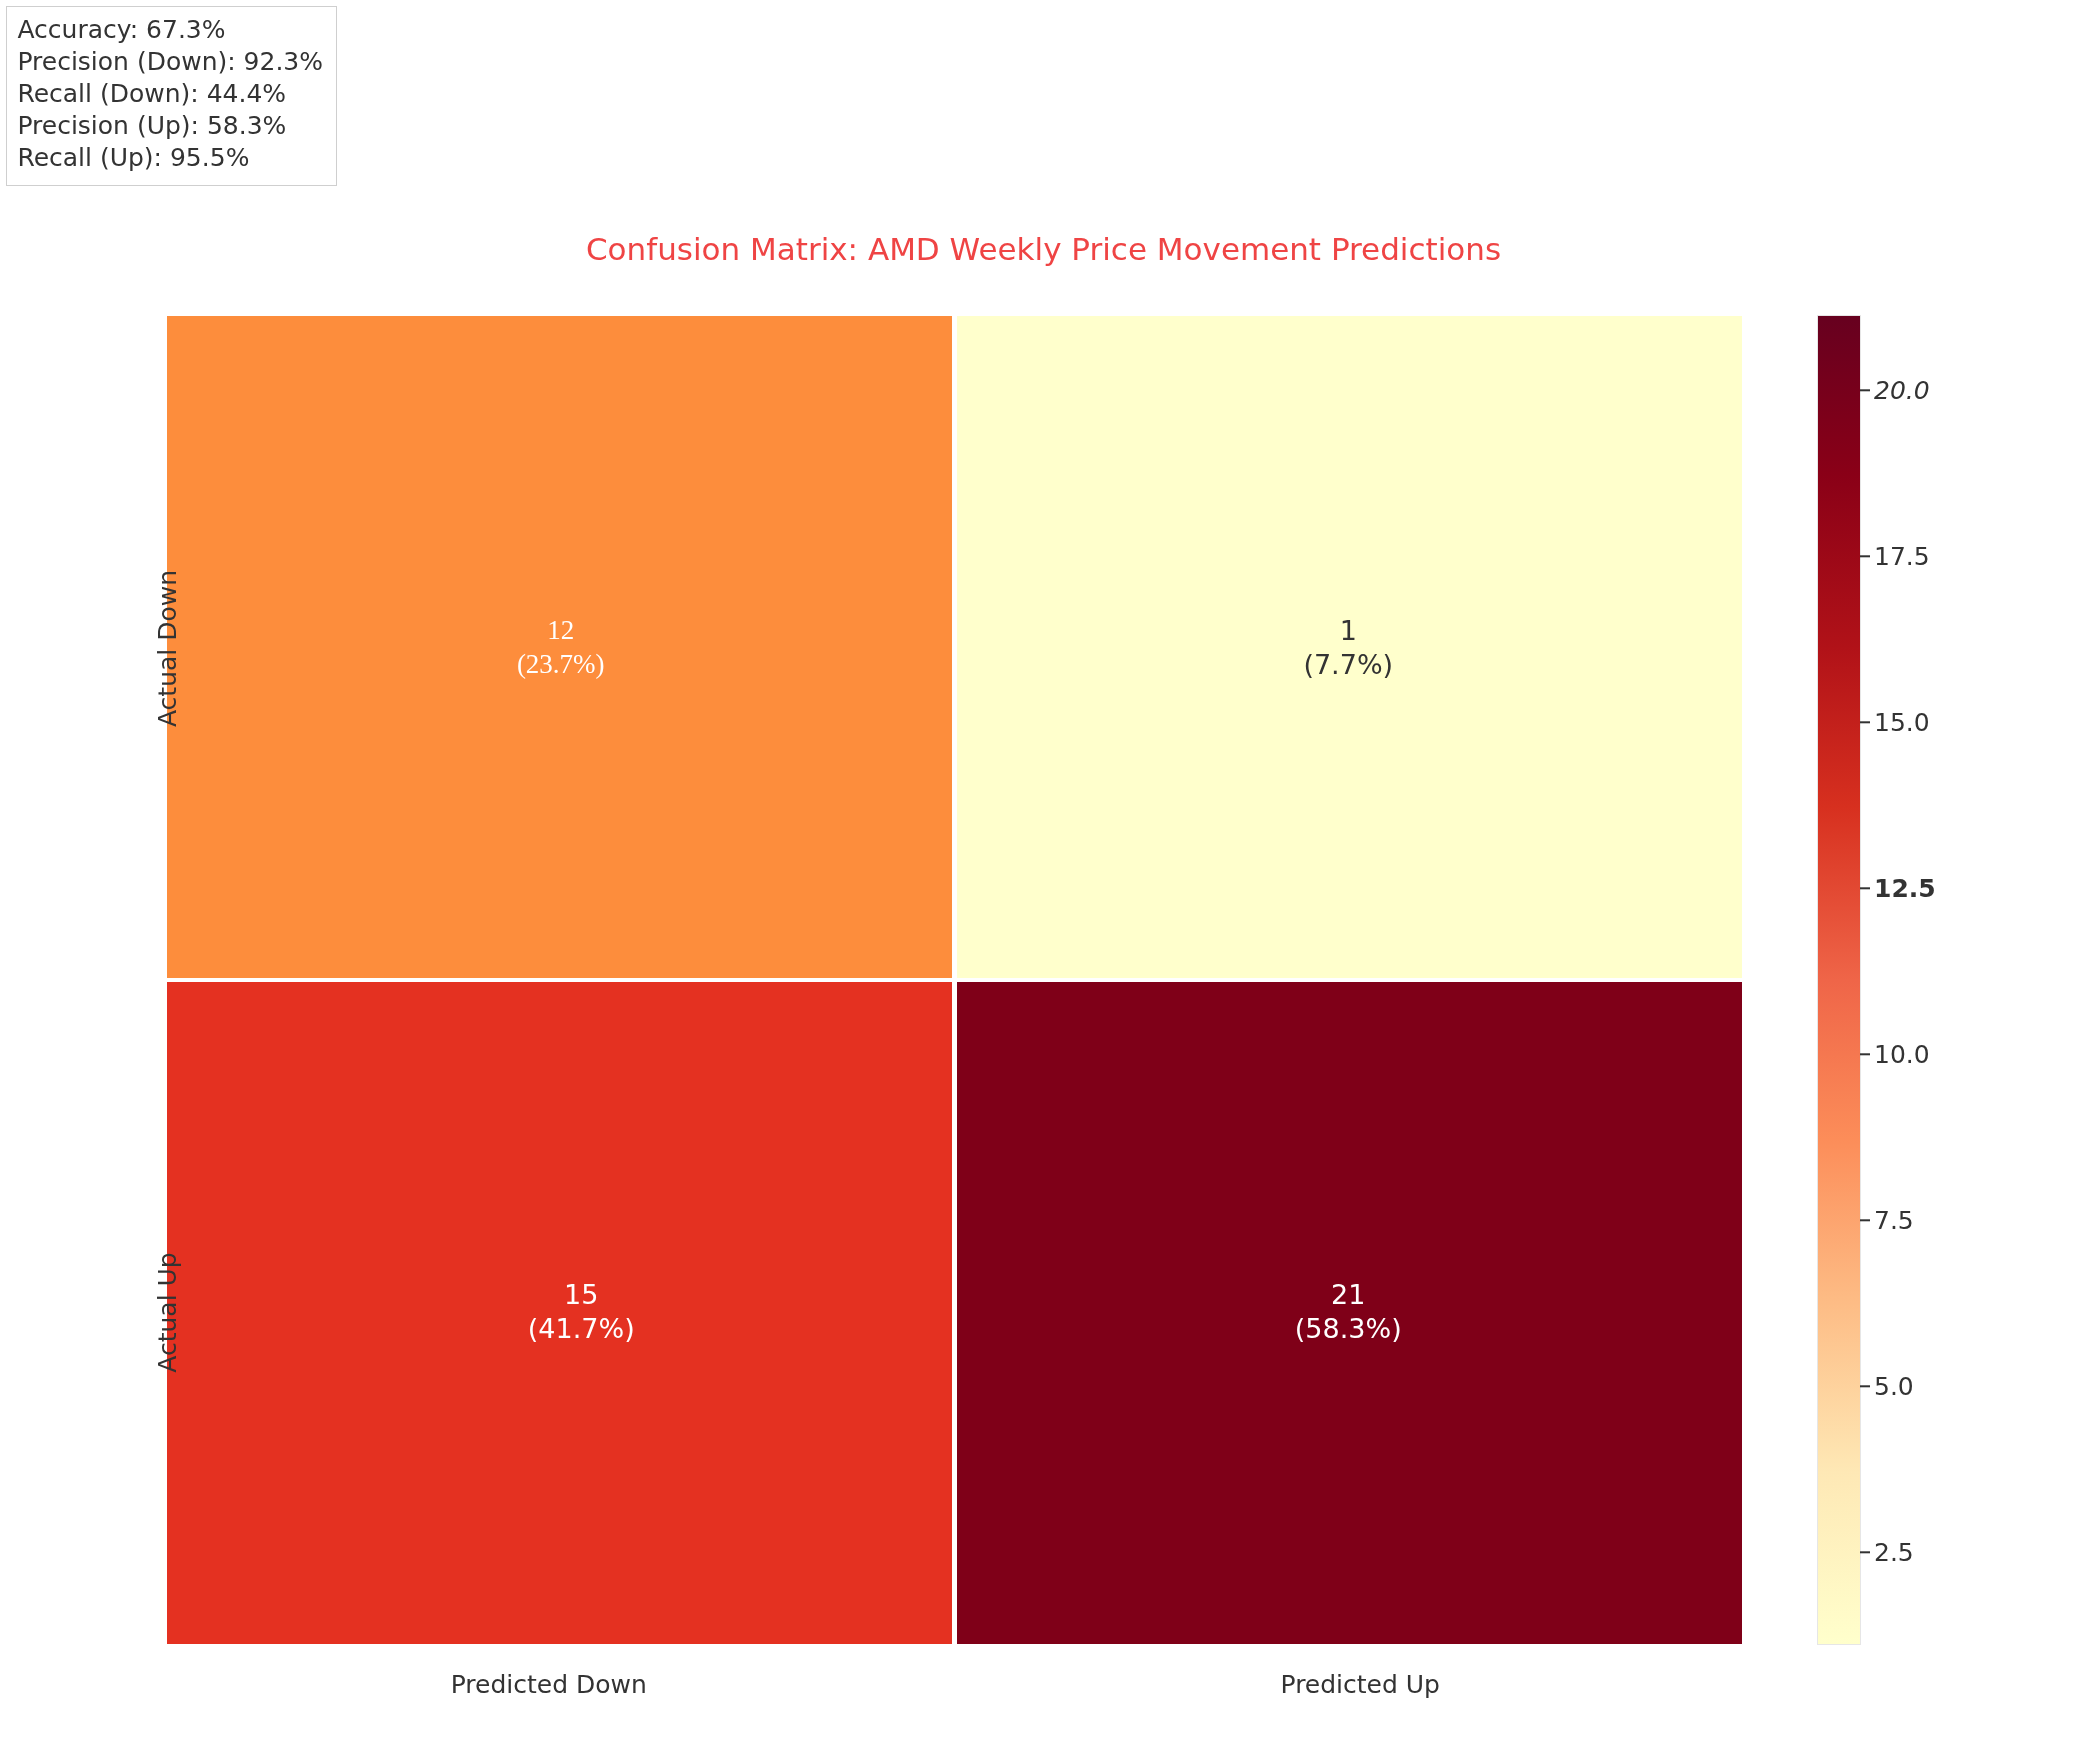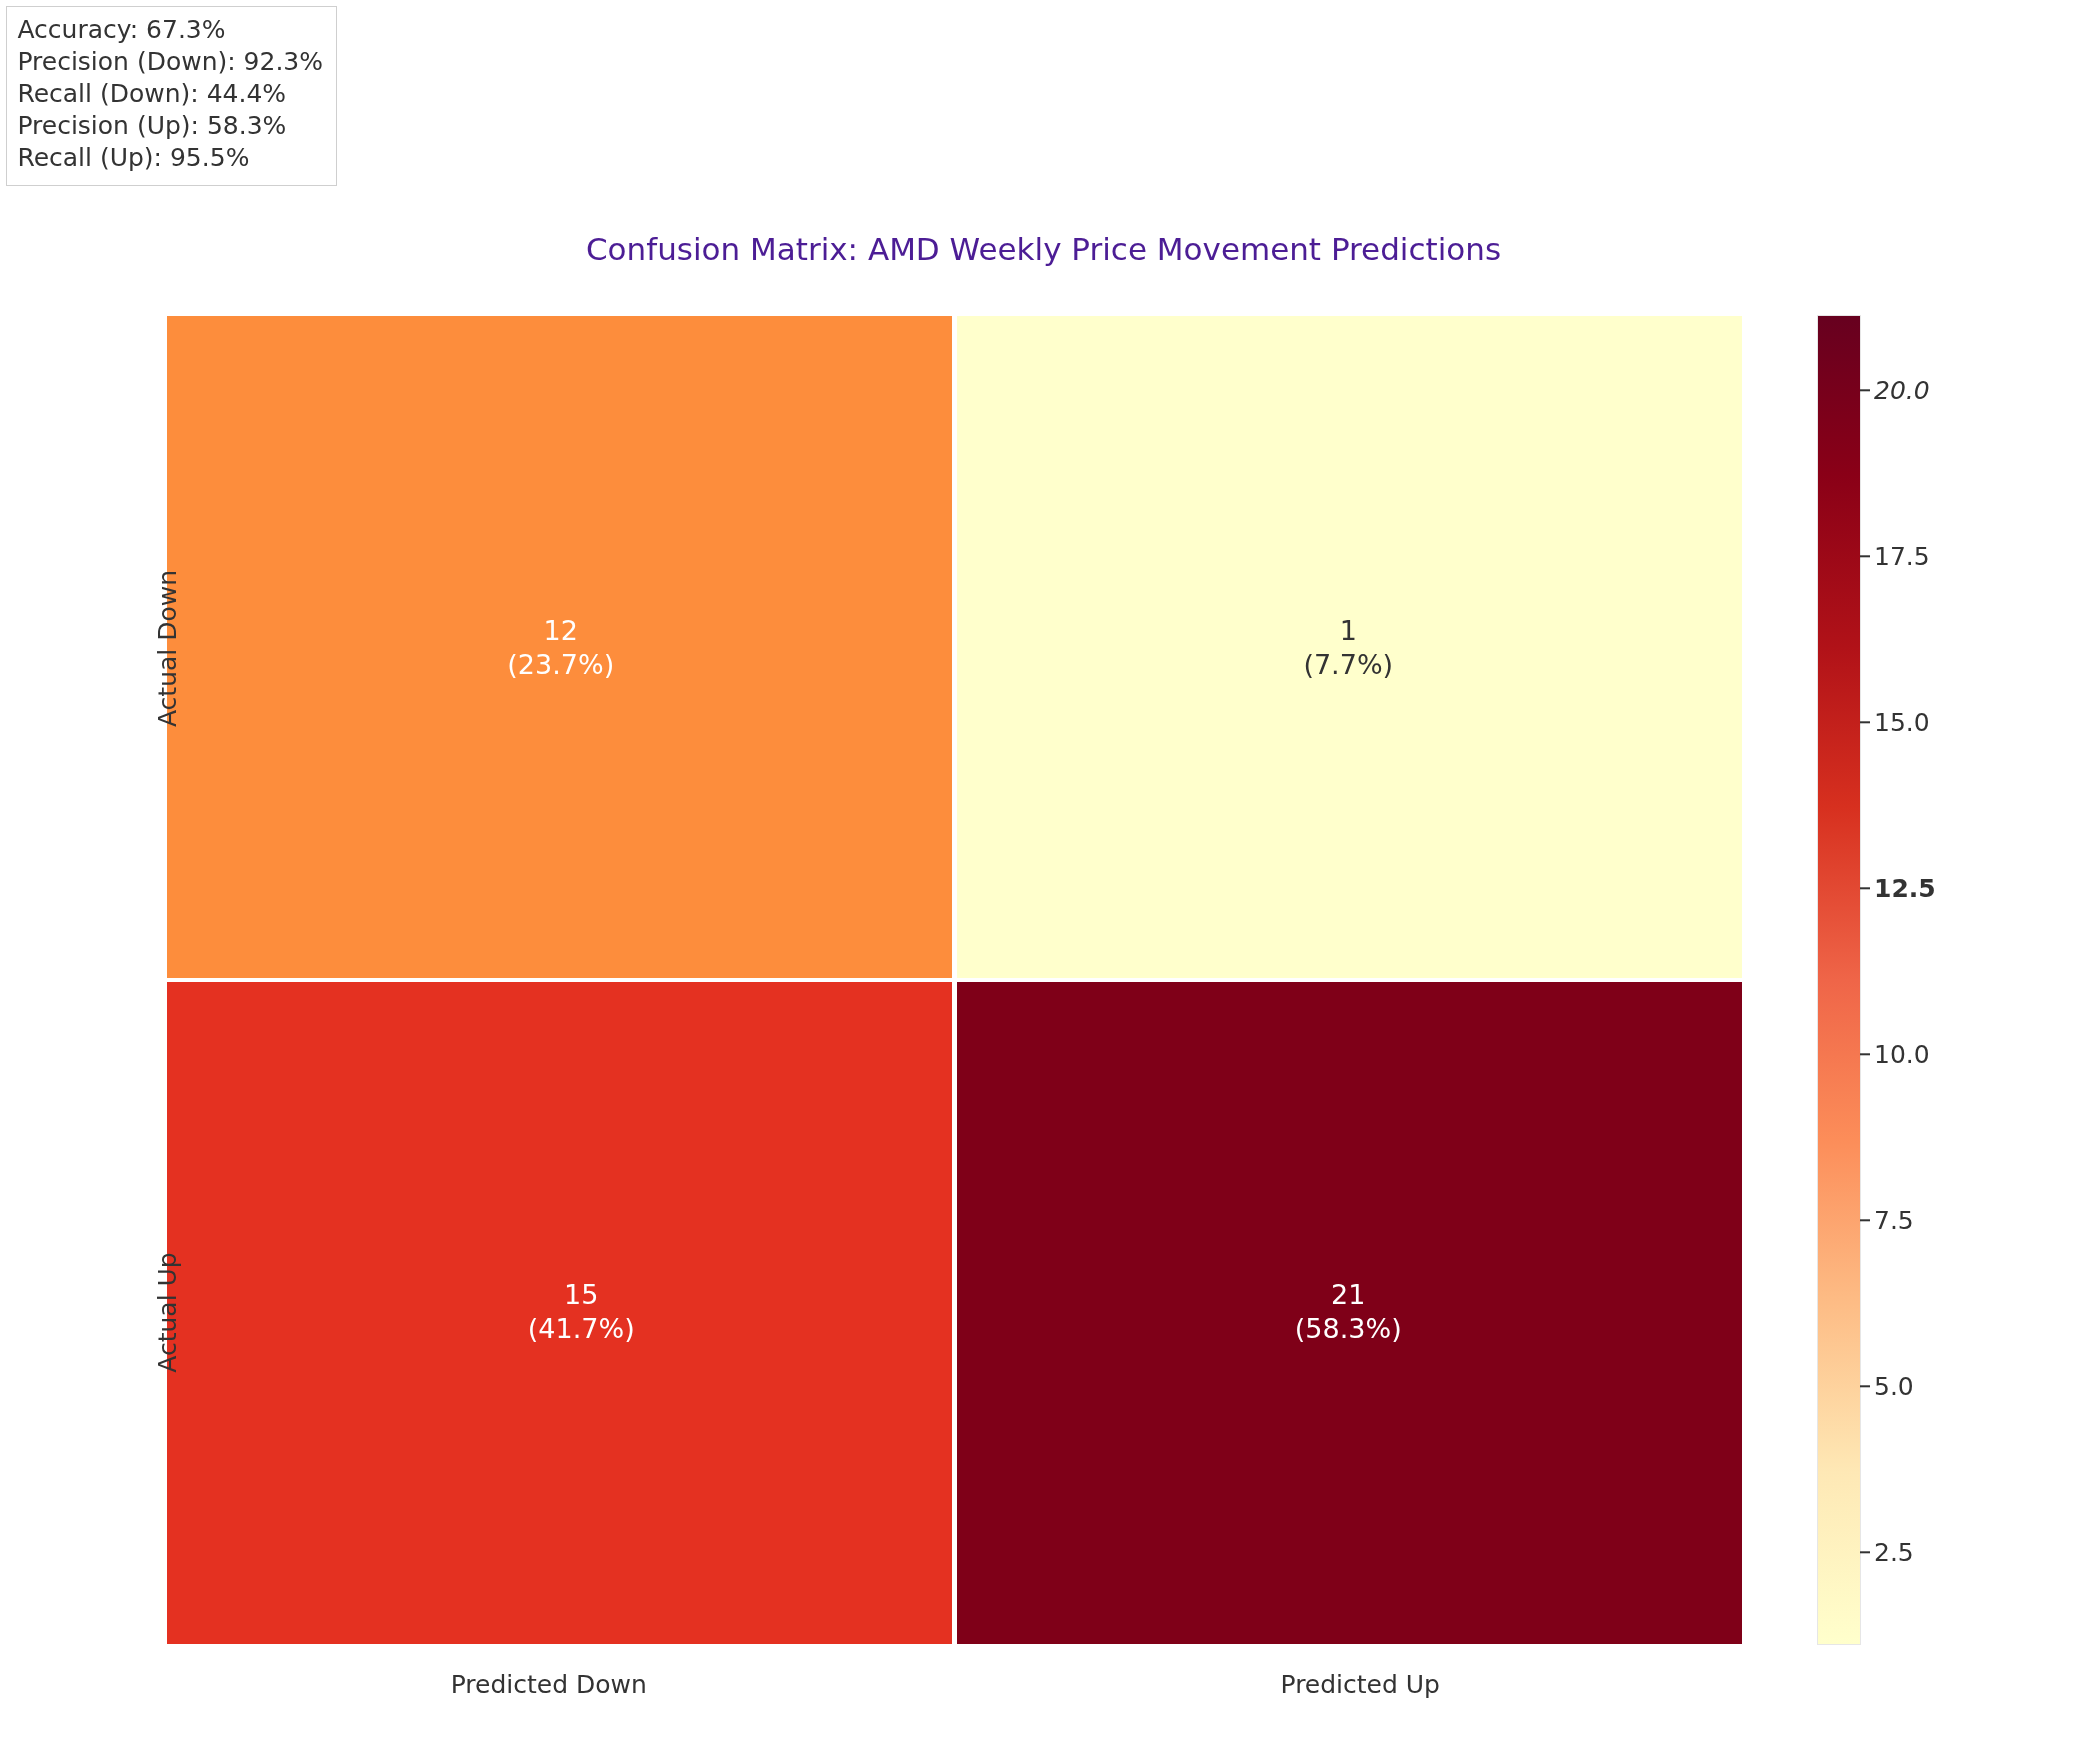--- a/index.html
+++ b/index.html
@@ -26,21 +26,21 @@
     line-height: 1.28;
     color: #333;
   }
   .title {
     position: absolute;
     top: 231px;
     left: 0;
     width: 2087px;
     text-align: center;
     font-size: 31px;
-    color: #4c1d95;
+    color: #ef4444;
   }
   .heat-area {
     position: absolute;
     top: 316px;
     left: 167px;
     width: 1575px;
     height: 1328px;
   }
   .heat-grid {
     width: 100%;
@@ -168,21 +168,21 @@
     <div>Precision (Down): 92.3%</div>
     <div>Recall (Down): 44.4%</div>
     <div>Precision (Up): 58.3%</div>
     <div>Recall (Up): 95.5%</div>
   </div>
 
   <div class="title">Confusion Matrix: AMD Weekly Price Movement Predictions</div>
 
   <div class="heat-area">
     <div class="heat-grid">
-      <div class="cell" style="background:#fd8d3c;color:#ffffff;">
+      <div class="cell" style="background:#fd8d3c;color:#ffffff;font-family:Liberation Serif, serif;">
         <div class="count">12</div>
         <div class="pct">(23.7%)</div>
       </div>
       <div class="cell" style="background:#ffffcc;color:#333333;">
         <div class="count">1</div>
         <div class="pct">(7.7%)</div>
       </div>
       <div class="cell" style="background:#e43121;color:#ffffff;padding-left:41px;">
         <div class="count">15</div>
         <div class="pct">(41.7%)</div>

